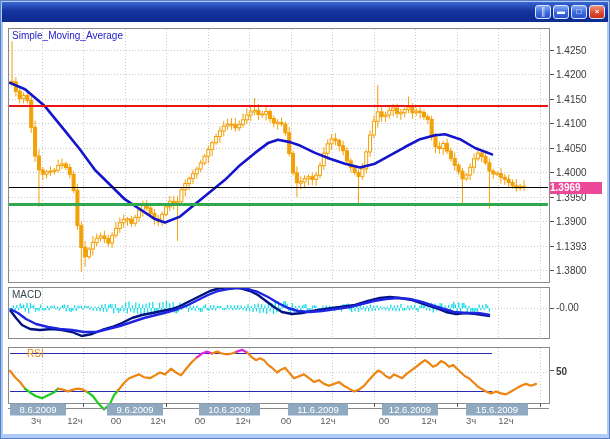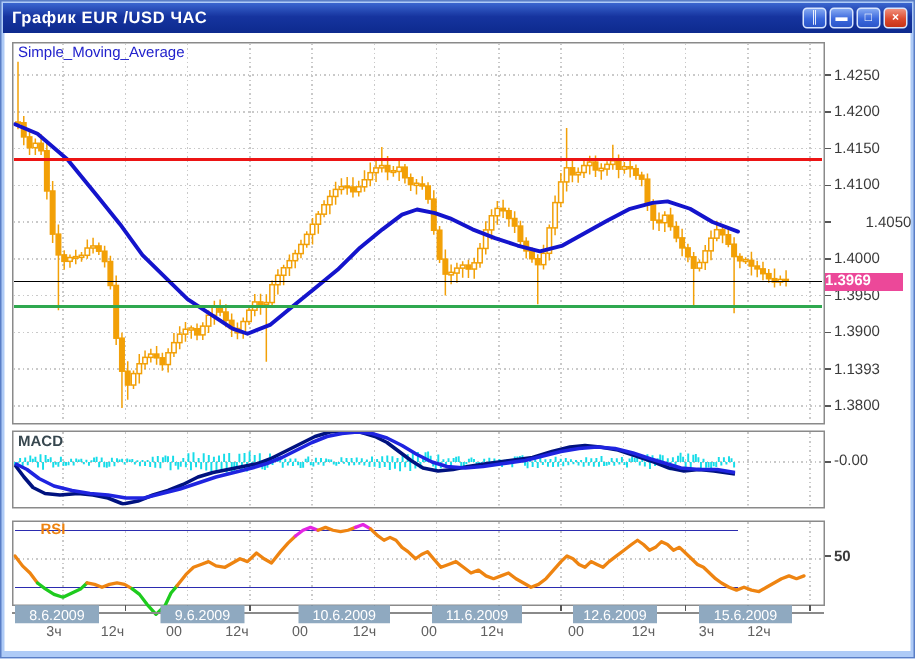--- a/index.html
+++ b/index.html
@@ -26,21 +26,21 @@
     color:#fff;font-size:8px;line-height:12px;text-align:center;font-weight:bold;
     box-sizing:border-box;cursor:pointer;overflow:hidden;
   }
   .wbtn.close{background:linear-gradient(180deg,#f0917e 0%,#dd4a2e 55%,#c63318 100%);}
   .content-bg{position:absolute;left:3px;top:22px;right:3px;bottom:5px;background:#fff;z-index:1;}
   .panel{position:absolute;background:#fff;border:1px solid #8a8a8a;box-sizing:border-box;z-index:2;}
   #panel-main{left:8px;top:28px;width:542px;height:255px;}
   #panel-macd{left:8px;top:287px;width:542px;height:52px;}
   #panel-rsi{left:8px;top:347px;width:542px;height:57px;}
   #overlay{position:absolute;left:0;top:0;z-index:5;pointer-events:none;}
-  .ind-label{position:absolute;font-size:10px;z-index:6;white-space:nowrap;font-weight:bold;}
+  .ind-label{position:absolute;font-size:10px;z-index:6;white-space:nowrap;}
   #sma-label{left:12px;top:30px;color:#2222cc;font-weight:normal;}
   #macd-label{left:12px;top:289px;color:#37474f;}
   #rsi-label{left:12px;top:348px;color:#ee8411;padding-left:15px;}
   .axis-label{
     position:absolute;left:556px;font-size:10px;color:#3a3a3a;z-index:6;white-space:nowrap;
   }
   #price-tag{
     position:absolute;left:550px;top:182px;width:52px;height:12px;
     background:#ec4899;color:#fff;font-size:10px;font-weight:bold;
     padding-left:0;line-height:12px;z-index:7;
@@ -50,41 +50,40 @@
   #price-axis, #time-axis-zone{position:absolute;z-index:3;}
   #price-axis{left:550px;top:28px;width:57px;height:375px;cursor:ns-resize;}
   #time-axis-zone{left:8px;top:403px;width:542px;height:26px;cursor:ew-resize;}
 </style>
 </head>
 <body>
 
 <div class="frame-outer"></div>
 
 <div class="titlebar">
-  <span class="title">График EUR /USD  ЧАС</span>
   <span class="controls">
     <span class="wbtn">║</span>
     <span class="wbtn">▬</span>
     <span class="wbtn">□</span>
     <span class="wbtn close">×</span>
   </span>
 </div>
 
 <div class="content-bg"></div>
 
 <div class="panel" id="panel-main"></div>
 <div class="panel" id="panel-macd"></div>
 <div class="panel" id="panel-rsi"></div>
 
 <div id="price-axis">
     <div class="axis-label" style="left: 6px; top: 16.5px;">1.4250</div>
     <div class="axis-label" style="left: 6px; top: 41px;">1.4200</div>
     <div class="axis-label" style="left: 6px; top: 65.5px;">1.4150</div>
     <div class="axis-label" style="left: 6px; top: 90px;">1.4100</div>
-    <div class="axis-label" style="left: 6px; top: 114.5px; margin-left: 21px;">1.4050</div>
+    <div class="axis-label" style="left: 6px; top: 114.5px;">1.4050</div>
     <div class="axis-label" style="left: 6px; top: 139px;">1.4000</div>
     <div class="axis-label" style="left: 6px; top: 163.5px;">1.3950</div>
     <div class="axis-label" style="left: 6px; top: 188px;">1.3900</div>
     <div class="axis-label" style="left: 6px; top: 212.5px;">1.1393</div>
     <div class="axis-label" style="left: 6px; top: 237px;">1.3800</div>
   </div>
 <div id="time-axis-zone"></div>
 
 <div class="ind-label" id="sma-label">Simple_Moving_Average</div>
 <div class="ind-label" id="macd-label">MACD</div>

